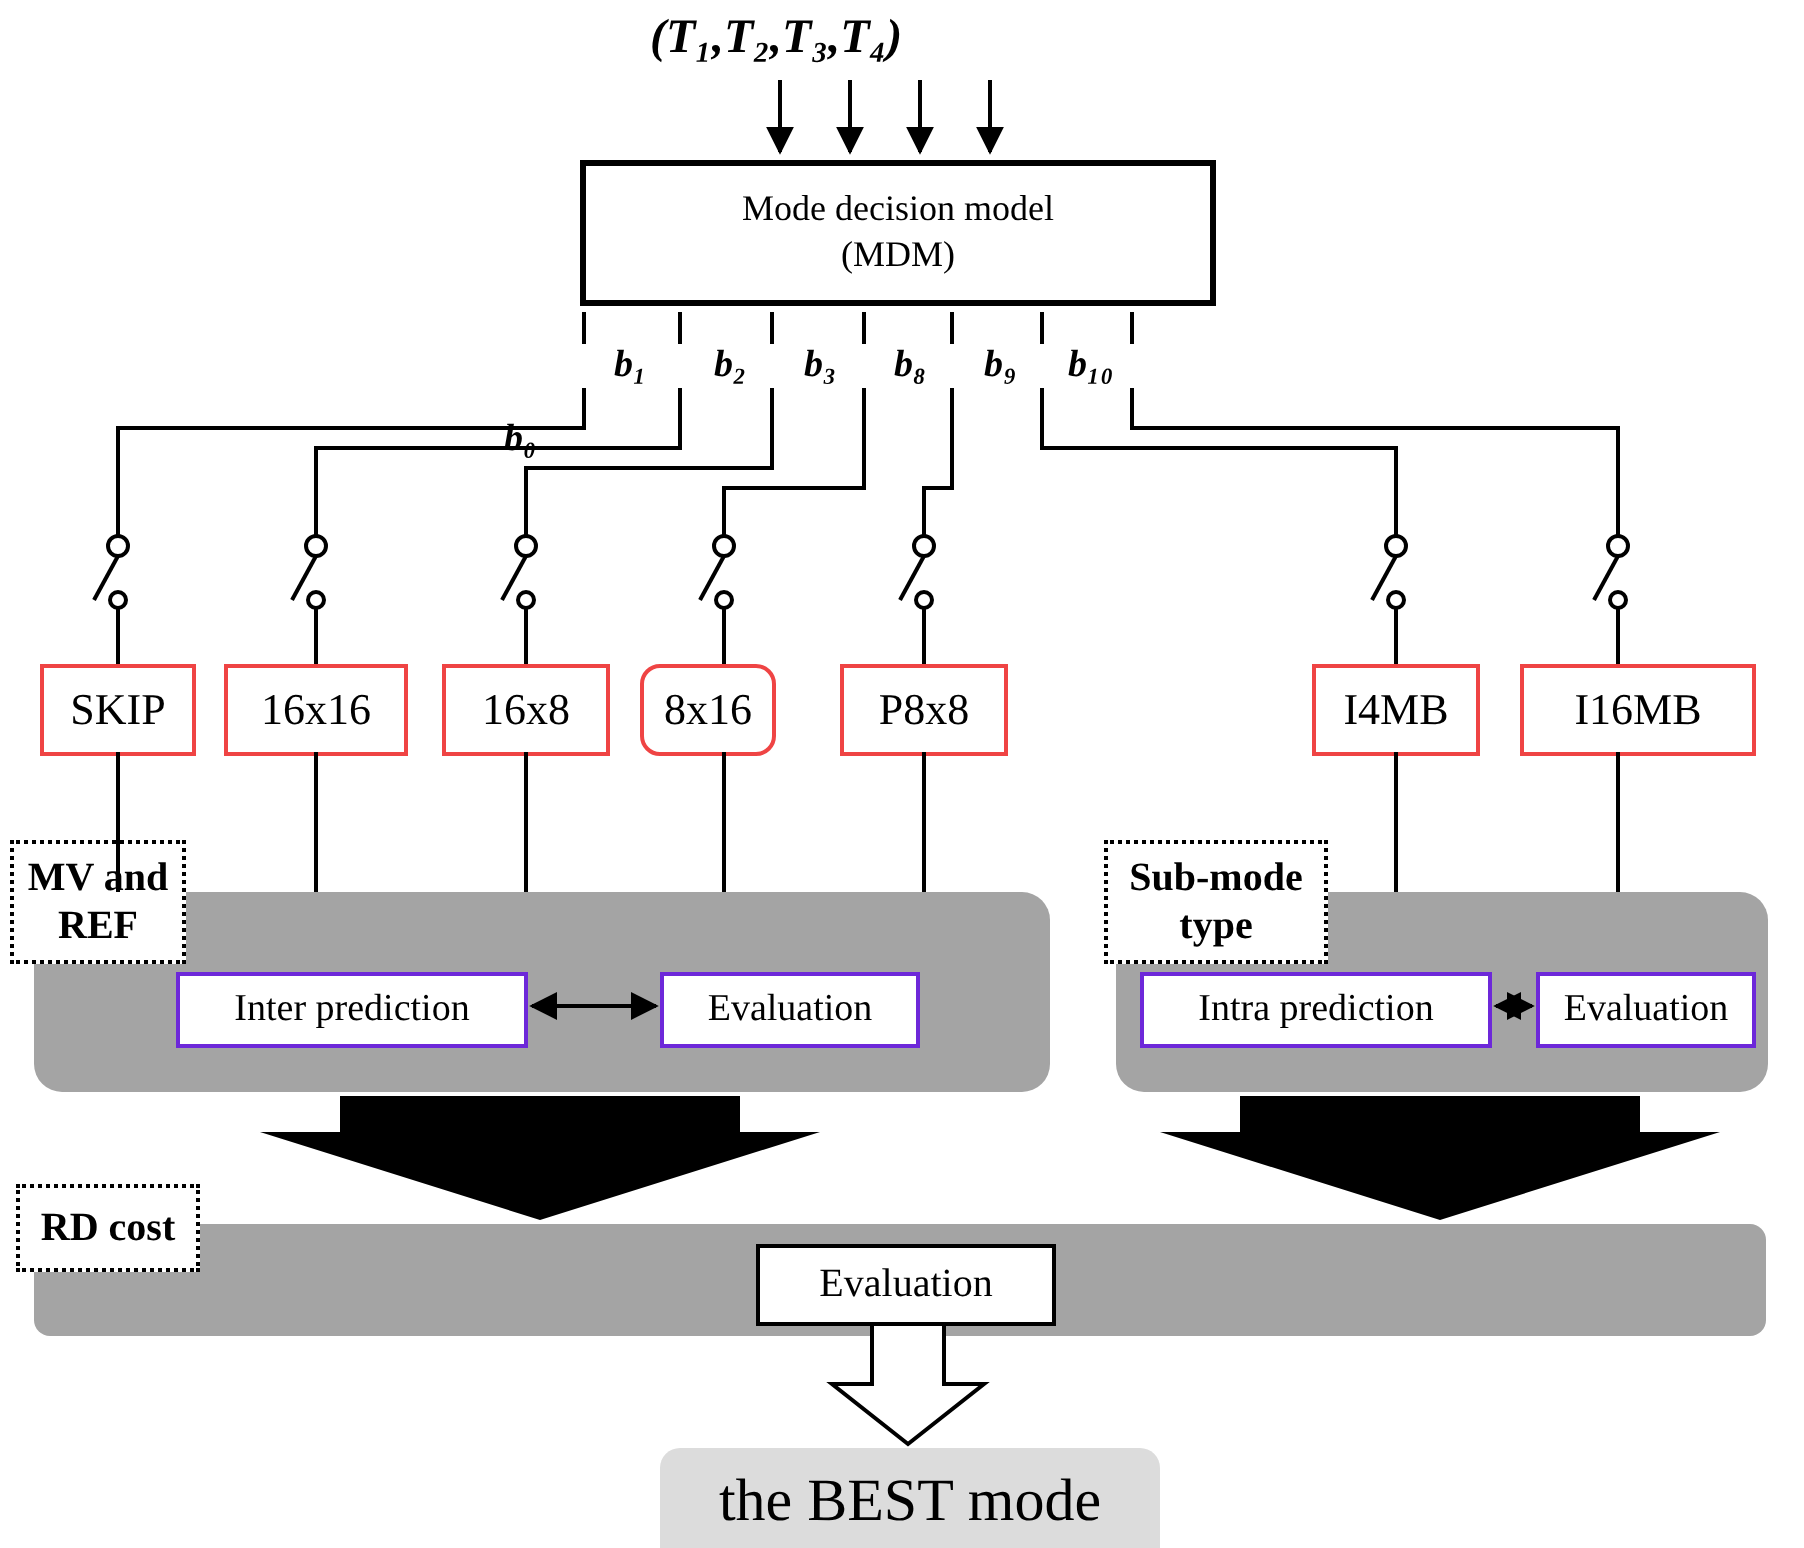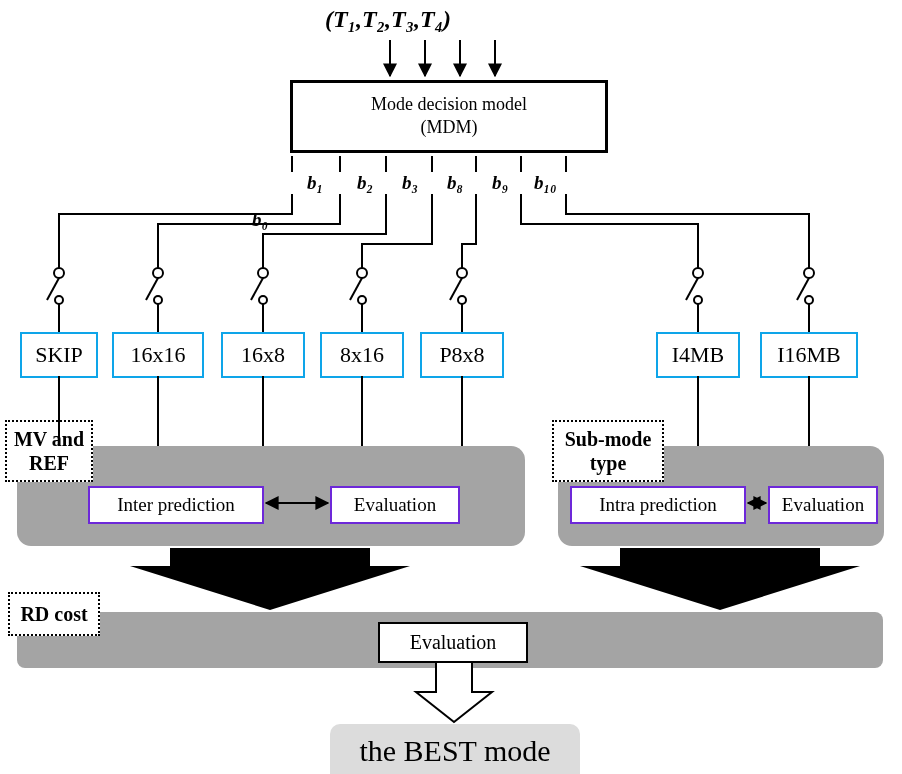--- a/index.html
+++ b/index.html
@@ -13,21 +13,21 @@
   .abs { position: absolute; }
   .mdm-box {
     border: 3px solid #000;
     background: #fff;
     text-align: center;
     padding: 10px 18px;
     font-size: 18px;
     line-height: 1.3;
   }
   .mode-box {
-    border: 2px solid #0ea5e9;
+    border: 2px solid #ef4444;
     background: #fff;
     text-align: center;
     font-size: 22px;
     padding: 8px 4px;
   }
   .pred-box {
     border: 2px solid #6d28d9;
     background: #fff;
     text-align: center;
     font-size: 19px;
@@ -91,24 +91,24 @@
 <div class="abs b-label" style="left:307px; top:172px;">b₁</div>
 <div class="abs b-label" style="left:357px; top:172px;">b₂</div>
 <div class="abs b-label" style="left:402px; top:172px;">b₃</div>
 <div class="abs b-label" style="left:447px; top:172px;">b₈</div>
 <div class="abs b-label" style="left:492px; top:172px;">b₉</div>
 <div class="abs b-label" style="left:534px; top:172px;">b₁₀</div>
 
 <div class="abs mode-box" style="left:20px;  top:332px; width:78px;">SKIP</div>
 <div class="abs mode-box" style="left:112px; top:332px; width:92px;">16x16</div>
 <div class="abs mode-box" style="left:221px; top:332px; width:84px;">16x8</div>
-<div class="abs mode-box" style="left:320px; top:332px; width:84px;">8x16</div>
+<div class="abs mode-box" style="left:320px; top:332px; width:68px;border-radius:10px;">8x16</div>
 <div class="abs mode-box" style="left:420px; top:332px; width:84px;">P8x8</div>
 <div class="abs mode-box" style="left:656px; top:332px; width:84px;">I4MB</div>
-<div class="abs mode-box" style="left:760px; top:332px; width:98px;">I16MB</div>
+<div class="abs mode-box" style="left:760px; top:332px; width:118px;">I16MB</div>
 
 <div class="abs gray-block" style="left:17px; top:446px; width:508px; height:100px;"></div>
 
 <div class="abs gray-block" style="left:558px; top:446px; width:326px; height:100px;"></div>
 
 <div class="abs tag-box" style="left:5px; top:420px; width:88px;">
   <div>MV and</div>
   <div>REF</div>
 </div>
 <div class="abs tag-box" style="left:552px; top:420px; width:112px;">

